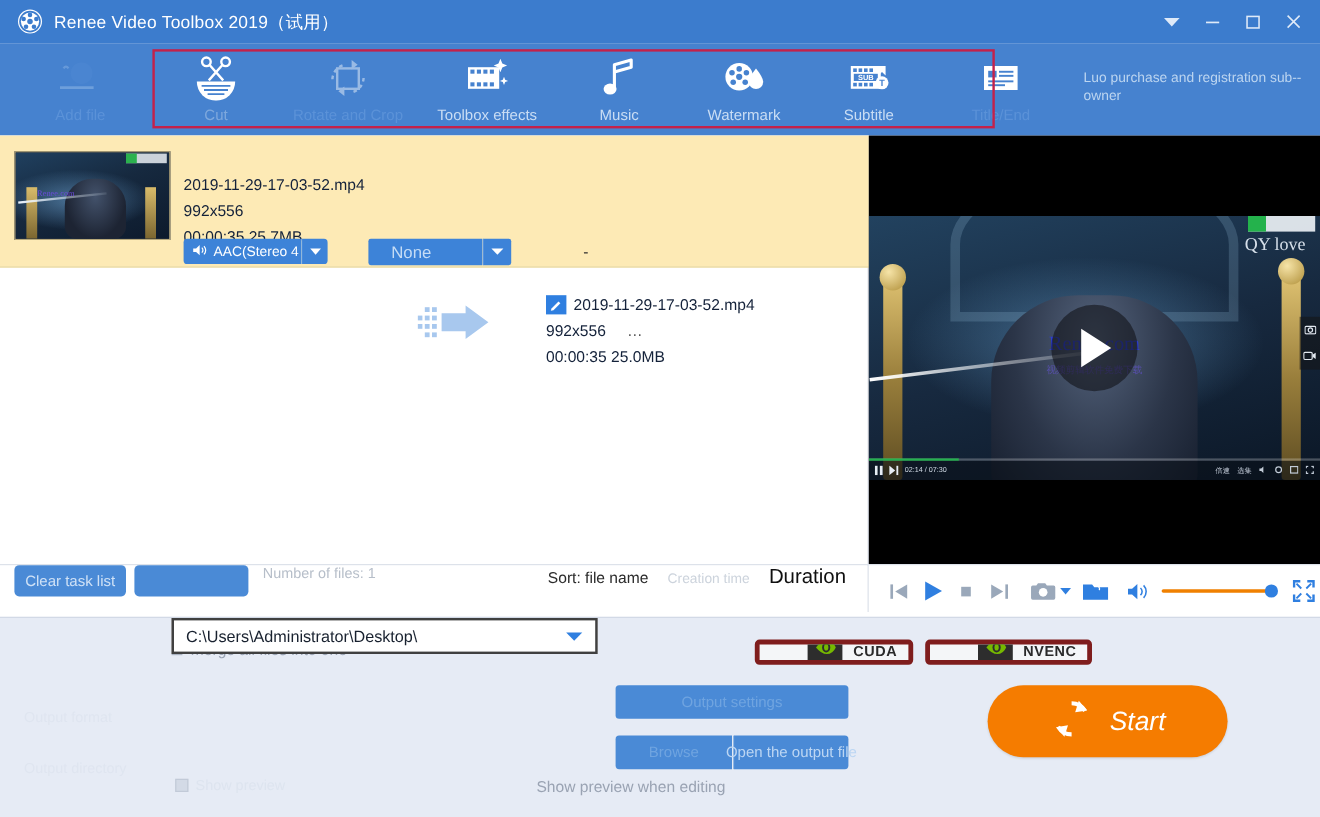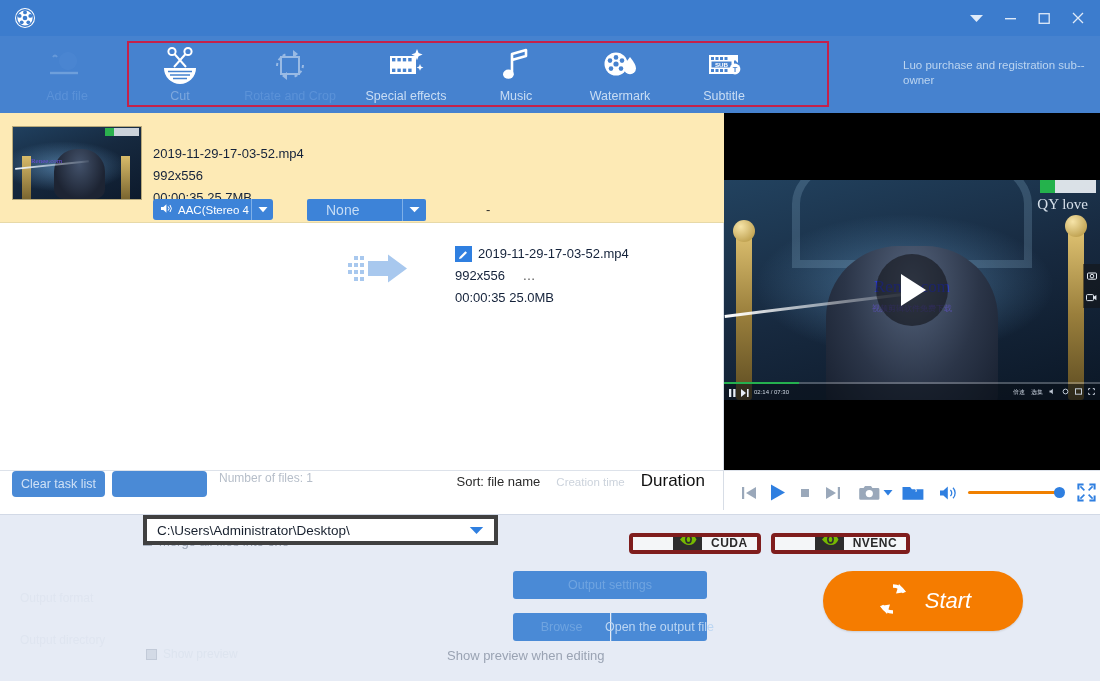--- a/index.html
+++ b/index.html
@@ -275,21 +275,21 @@
   }
   .gpu-name { font-size: 12px; font-weight: bold; color: #2a2a2a; padding: 0 9px; letter-spacing: .5px; }
 
   .fld-label {
     position: absolute; font-size: 12px; color: #dfe5f0; white-space: nowrap;
   }
   .fl1 { left: 20px; top: 76px; }
   .fl2 { left: 20px; top: 118px; }
 
   .combo {
-    position: absolute; height: 30px; background: #ffffff; border: 4px solid #404040;
+    position: absolute; height: 30px; background: #ffffff; border: 2px solid #404040;
     display: flex; align-items: center; padding: 0 10px; font-size: 13.5px; color: #18212f;
   }
   .combo .caret { margin-left: auto; }
   .cb1 { left: 143px; top: 570px - 514px; width: 355px; }
   .cb2 { left: 143px; top: 612px - 514px; width: 355px; }
 
   .act-btn {
     position: absolute; height: 28px; background: #4a8ad6; border-radius: 3px;
     color: #6fa4e0; font-size: 12.5px; display: flex; align-items: center;
     justify-content: center; white-space: nowrap;
@@ -327,20 +327,21 @@
         <circle cx="11" cy="11" r="9" fill="#3c7ccd"></circle>
         <circle cx="11" cy="11" r="7.6" fill="#ffffff"></circle>
         <circle cx="11" cy="11" r="2.3" fill="#3c7ccd"></circle>
         <circle cx="11" cy="5.4" r="1.9" fill="#3c7ccd"></circle>
         <circle cx="16.3" cy="8.9" r="1.9" fill="#3c7ccd"></circle>
         <circle cx="14.3" cy="15.3" r="1.9" fill="#3c7ccd"></circle>
         <circle cx="7.7" cy="15.3" r="1.9" fill="#3c7ccd"></circle>
         <circle cx="5.7" cy="8.9" r="1.9" fill="#3c7ccd"></circle>
       </svg>
     </div>
+    <div class="app-title">Renee Video Toolbox 2019（试用）</div>
     <div class="win-buttons">
       <div class="win-btn">
         <svg width="15" height="10" viewBox="0 0 15 10">
             <path d="M1 2 H14 L7.5 9 Z" fill="#dfeaf8"></path>
           </svg>
       </div>
       <div class="win-btn">
         <svg width="13" height="12" viewBox="0 0 13 12">
             <rect x="1" y="6" width="11" height="1.4" fill="#dfeaf8"></rect>
           </svg>
@@ -409,21 +410,21 @@
                 <rect x="24.2" y="12" width="3.4" height="3.4"></rect>
               <rect x="8" y="22.6" width="3.4" height="3.4"></rect>
                 <rect x="13.4" y="22.6" width="3.4" height="3.4"></rect>
               <rect x="18.8" y="22.6" width="3.4" height="3.4"></rect>
                 <rect x="24.2" y="22.6" width="3.4" height="3.4"></rect>
             </g>
             <path d="M33 3 l1.6 4 l4 1.6 l-4 1.6 l-1.6 4 l-1.6 -4 l-4 -1.6 l4 -1.6 z" fill="#ffffff"></path>
             <path d="M36 18 l1 2.4 l2.4 1 l-2.4 1 l-1 2.4 l-1 -2.4 l-2.4 -1 l2.4 -1 z" fill="#ffffff"></path>
           </svg>
         </div>
-        <div class="tlabel">Special effects</div>
+        <div class="tlabel">Toolbox effects</div>
       </div>
 
       <div class="tool tool-w1 bright">
         <div class="ticon">
           <svg width="36" height="38" viewBox="0 0 36 38">
             <path d="M14 28 V8 L28 4 V10 L14 14" fill="none" stroke="#ffffff" stroke-width="2.6" stroke-linejoin="round"></path>
             <ellipse cx="10.4" cy="28.2" rx="5.4" ry="4.6" fill="#ffffff"></ellipse>
           </svg>
         </div>
         <div class="tlabel">Music</div>
@@ -464,20 +465,35 @@
             <rect x="9.5" y="15.5" width="20" height="6" fill="#4682cf"></rect>
             <text x="19.5" y="21" font-family="Liberation Sans" font-size="6.2" fill="#ffffff" text-anchor="middle" font-weight="bold">SUB</text>
             <path d="M30 9 h6 v8 l-3 -3 l-3 3 z" fill="#ffffff"></path>
             <circle cx="33" cy="23" r="5.4" fill="#ffffff"></circle>
             <text x="33" y="26" font-family="Liberation Sans" font-size="7.5" fill="#4682cf" text-anchor="middle" font-weight="bold">T</text>
           </svg>
         </div>
         <div class="tlabel">Subtitle</div>
       </div>
 
+      <div class="tool tool-w2 ghost">
+        <div class="ticon">
+          <svg width="40" height="38" viewBox="0 0 40 38">
+            <rect x="6" y="9" width="28" height="20" fill="#ffffff"></rect>
+            <g fill="#4682cf">
+              <rect x="9.5" y="13" width="7" height="5.5"></rect>
+              <rect x="18.5" y="13" width="12" height="1.6"></rect>
+              <rect x="18.5" y="16.4" width="12" height="1.6"></rect>
+              <rect x="9.5" y="21" width="21" height="1.6"></rect>
+              <rect x="9.5" y="24.2" width="14" height="1.6"></rect>
+            </g>
+          </svg>
+        </div>
+        <div class="tlabel">Title/End</div>
+      </div>
 
     </div>
     <div class="toolbar-highlight"></div>
     <div class="reg-text">Luo purchase and registration sub--owner</div>
   </div>
 
   <div class="list-panel">
     <div class="file-row">
 
       <div class="thumb">

